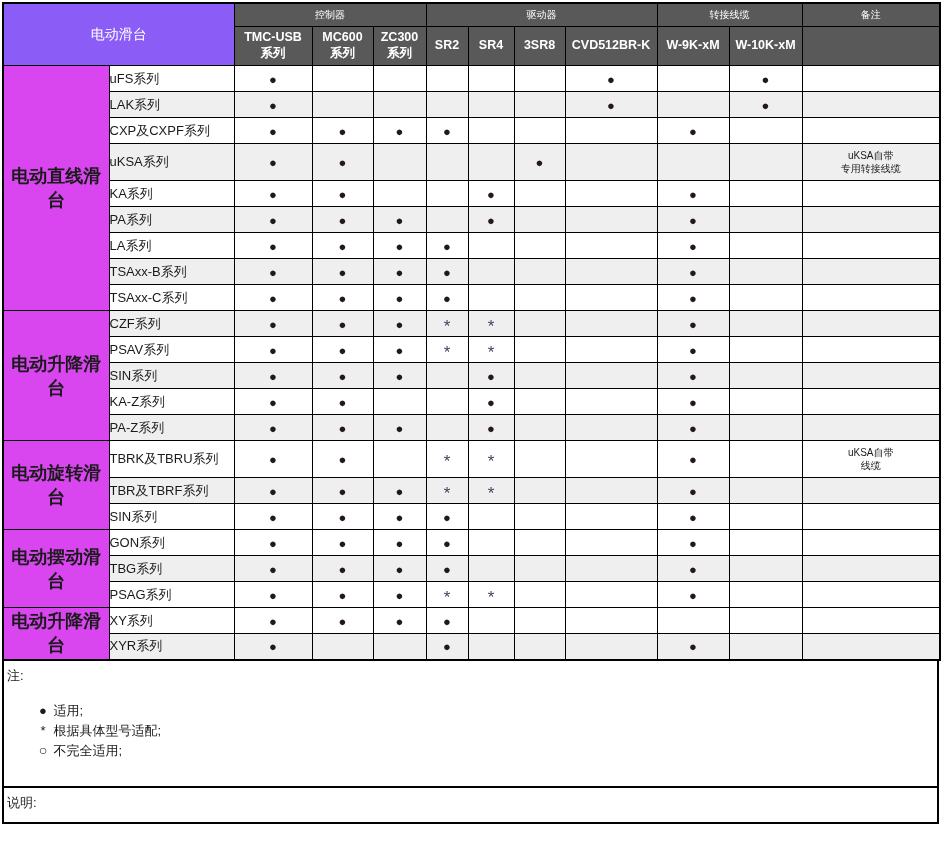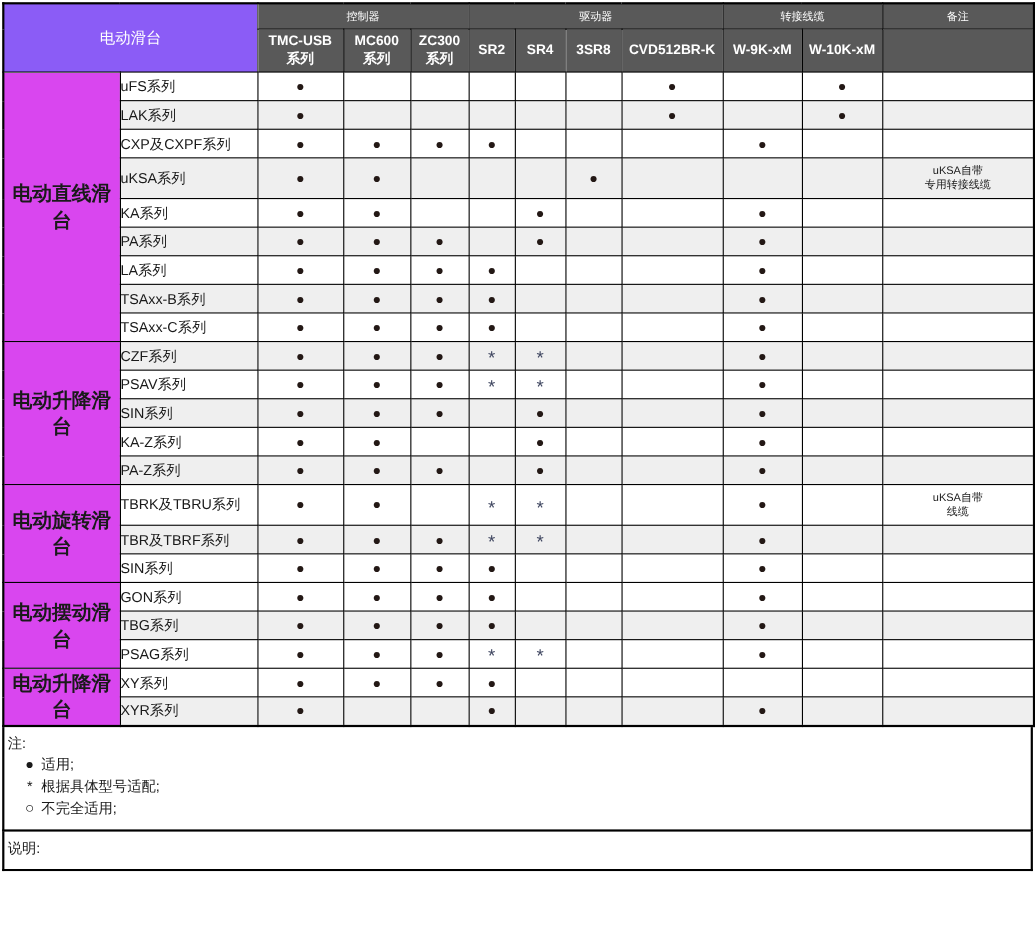--- a/index.html
+++ b/index.html
@@ -16,21 +16,21 @@
   td.mark{text-align:center;vertical-align:middle;}
   td.mark .dot{font-size:13px;color:#231815;line-height:1;}
   td.mark .star{font-size:17px;color:#3f4660;line-height:1;position:relative;top:3px;}
   td.remark{font-size:10px;text-align:center;white-space:pre-line;line-height:1.3;vertical-align:middle;}
   tr.r{height:26px;}
   tr.tall{height:37px;}
   tr.shaded td{background:#efefef;}
   tr.plain td{background:#ffffff;}
   .note-box{border:2px solid #000;border-top:none;font-size:13px;line-height:1.5;padding:5px 4px 9px 3px;}
   .note-title{font-size:13px;}
-  .note-list{list-style:none;margin:0;padding:0 0 0 13px;}
+  .note-list{list-style:none;margin:16px;padding:0 0 0 13px;}
   .note-list li{white-space:nowrap;}
   .legend-sym{display:inline-block;min-width:14px;text-align:center;}
   .legend-sym.circ{font-size:14px;}
 </style>
 </head>
 <body>
 
 <div class="page">
 
   <table class="compat">

